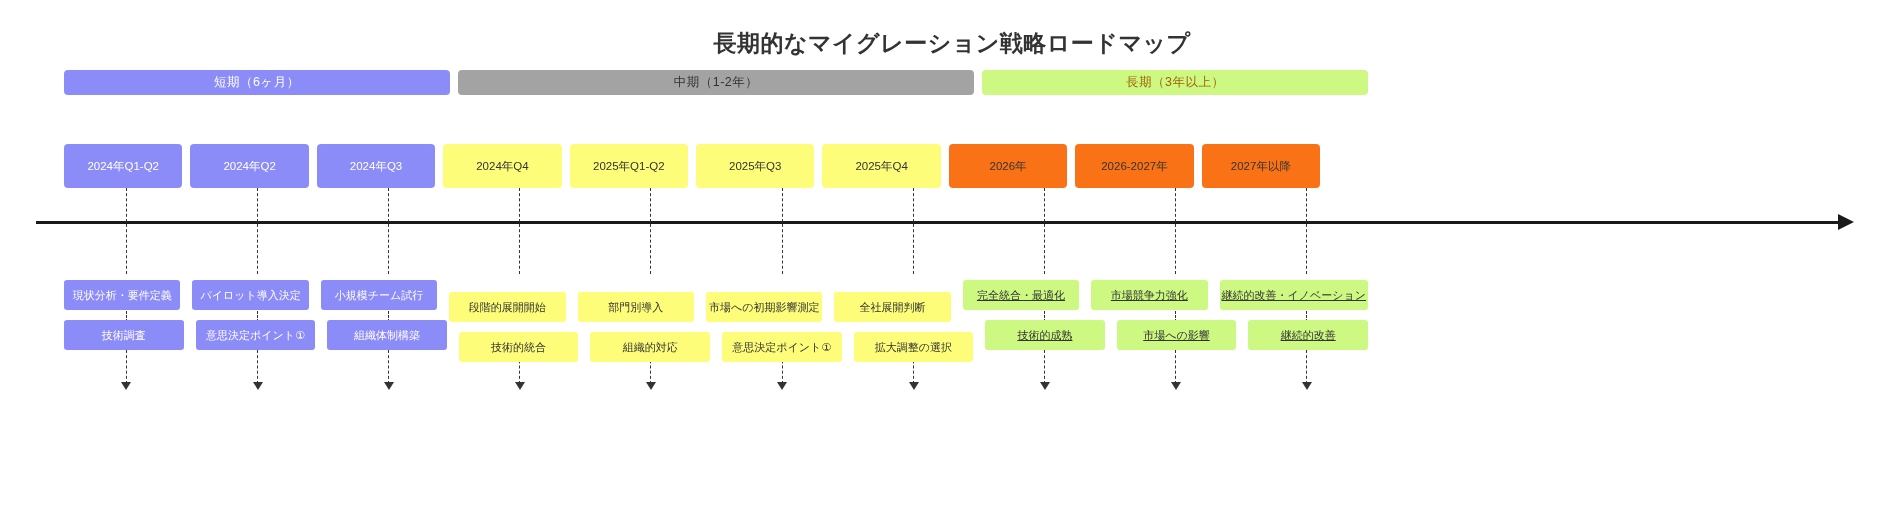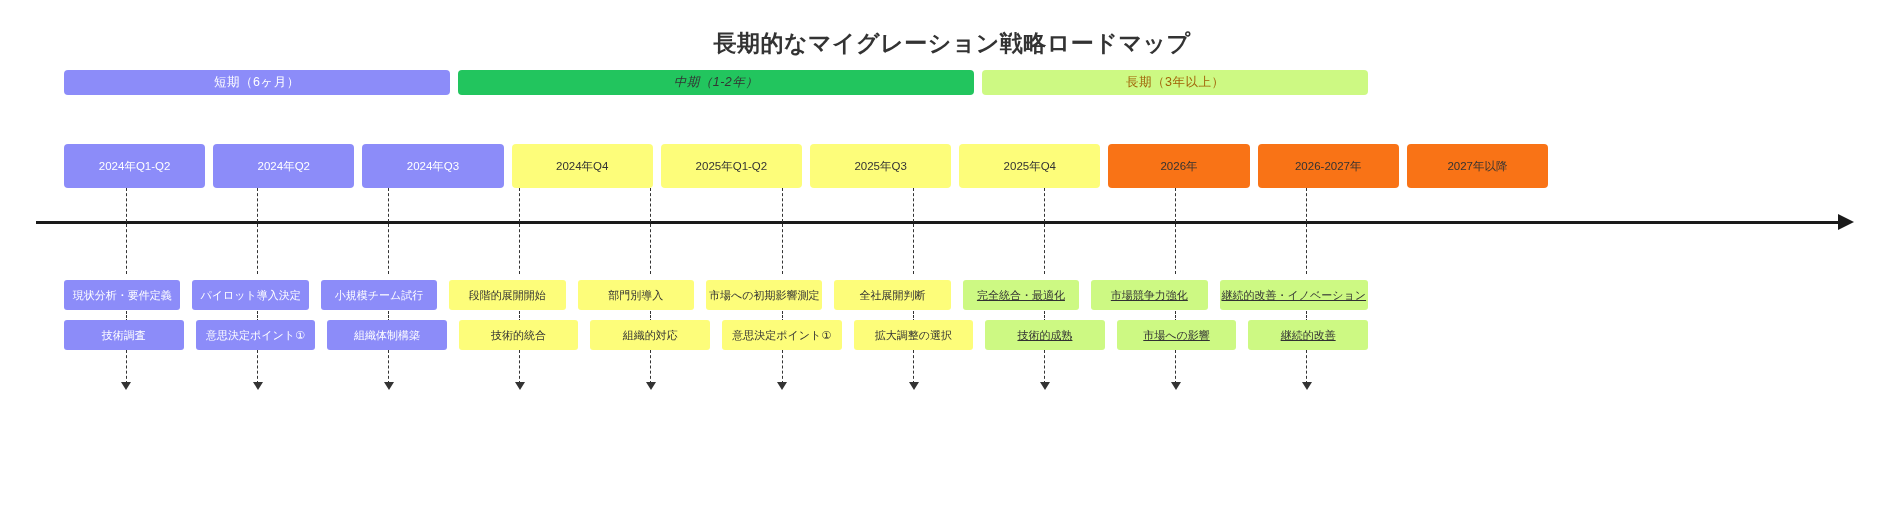--- a/index.html
+++ b/index.html
@@ -50,35 +50,34 @@
     align-items: center;
     justify-content: center;
     font-size: 12.5px;
     letter-spacing: 0.5px;
   }
   .phase-bar.short {
     background: #8c8cf9;
     color: #ffffff;
   }
   .phase-bar.mid {
-    background: #22c55e;
+    background: #a3a3a3;
     color: #333333;
-    font-style: italic;
   }
   .phase-bar.long {
     background: #cdf983;
     color: #a16207;
   }
 
   
   .period-row {
     position: absolute;
     top: 144px;
     left: 64px;
-    width: 1484px;
+    width: 1256px;
     height: 44px;
     display: flex;
     gap: 8px;
   }
   .period-box {
     flex: 1 1 0;
     height: 44px;
     border-radius: 4px;
     display: flex;
     align-items: center;
@@ -151,21 +150,21 @@
     border-radius: 3px;
     display: flex;
     align-items: center;
     justify-content: center;
     font-size: 11px;
     text-align: center;
     padding: 0 2px;
     white-space: nowrap;
   }
   .milestone-box.c-short { background: #8c8cf9; color: #ffffff; }
-  .milestone-box.c-mid   { background: #fdfd7a; color: #333333; }
+  .milestone-box.c-mid   { background: #fdfd7a; color: #333333; margin-top: 12px; }
   .milestone-box.c-long  { background: #cdf983; color: #333333; text-decoration: underline; }
 </style>
 </head>
 <body>
 
 <div class="roadmap">
 
   <div class="title">長期的なマイグレーション戦略ロードマップ</div>
 
   <div class="phase-band">

